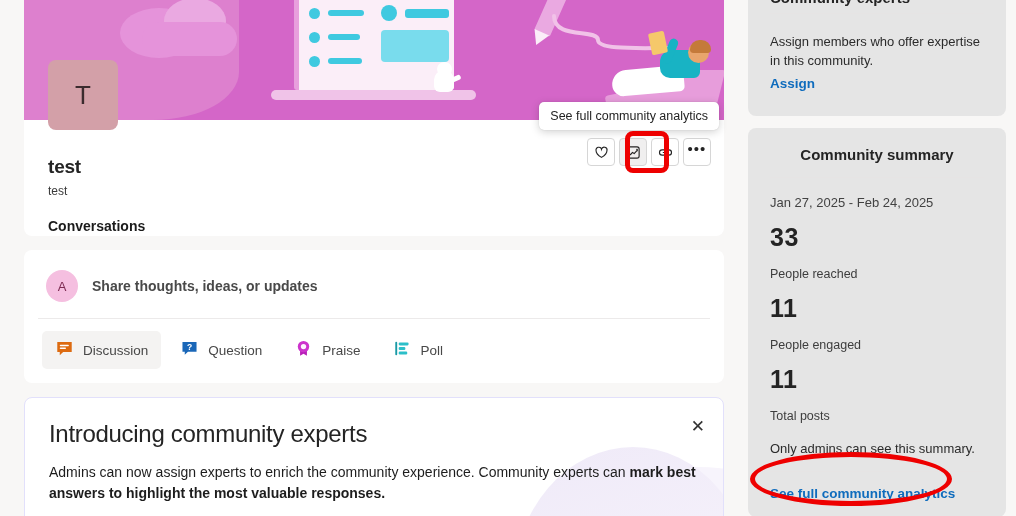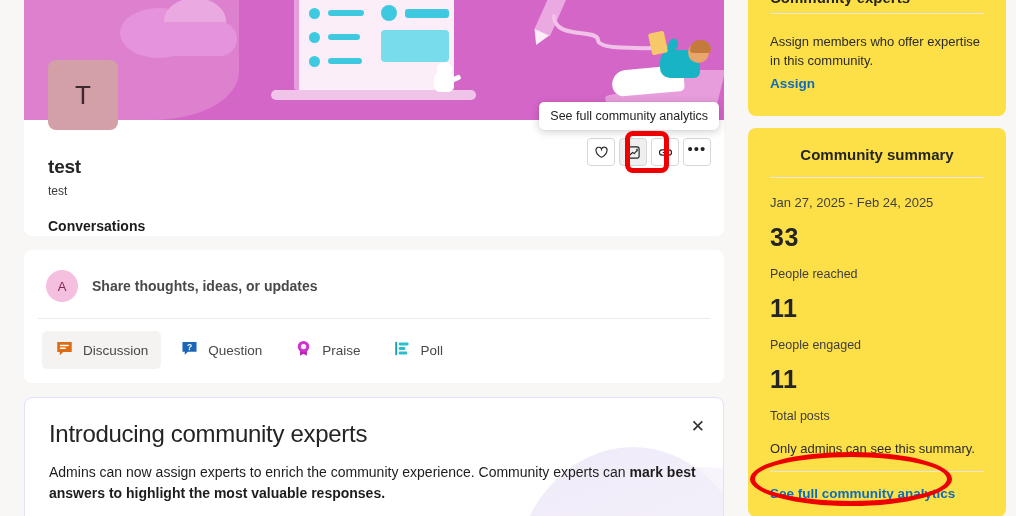--- a/index.html
+++ b/index.html
@@ -210,21 +210,21 @@
     color: #1d1d1d; max-width: 648px;
   }
   .announce .close {
     position:absolute; right: 18px; top: 20px; font-size: 17px; color: #333;
     cursor: pointer; line-height: 1;
   }
 
   
   .side-col { position: absolute; left: 748px; top: 0; width: 258px; }
   .side-card {
-    background: #fde047; border-radius: 8px; padding: 4px 22px;
+    background: #e5e5e5; border-radius: 8px; padding: 4px 22px;
   }
   .card-experts { height: 116px; border-radius: 0 0 8px 8px; position: relative; }
   .experts-title {
     font-size: 15px; font-weight: 700; position:absolute; top: -11px; left: 22px;
   }
   .hr { height: 1px; background: #e6e4e4; }
   .experts-hr { position: absolute; top: 13px; left: 22px; right: 22px; }
   .experts-desc {
     position:absolute; top: 32px; left: 22px; right: 18px;
     font-size: 13px; line-height: 19px; color: #2b2b2b;

